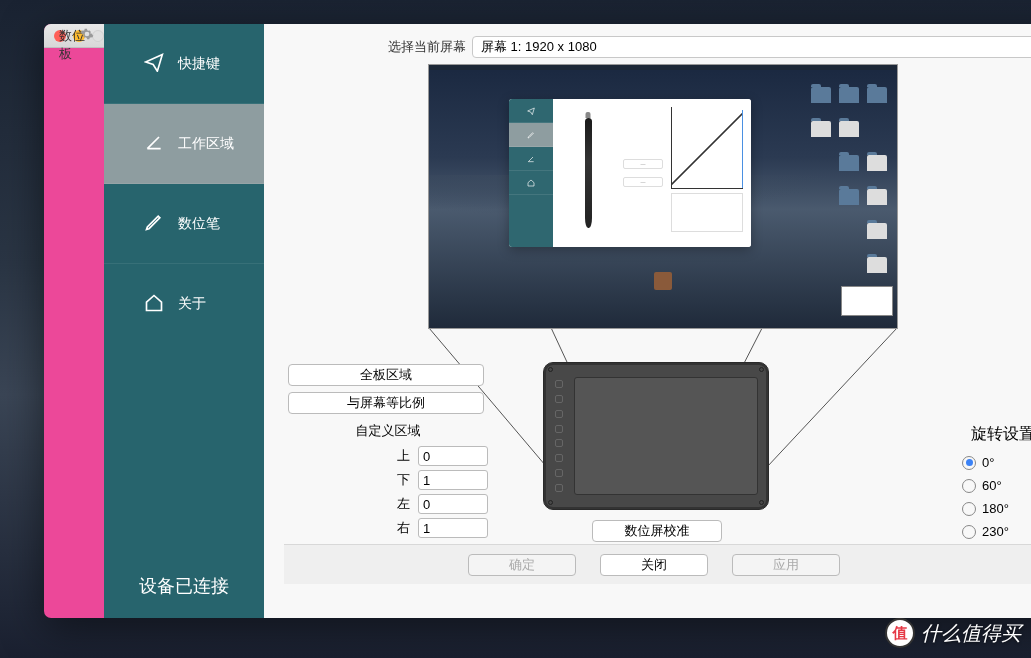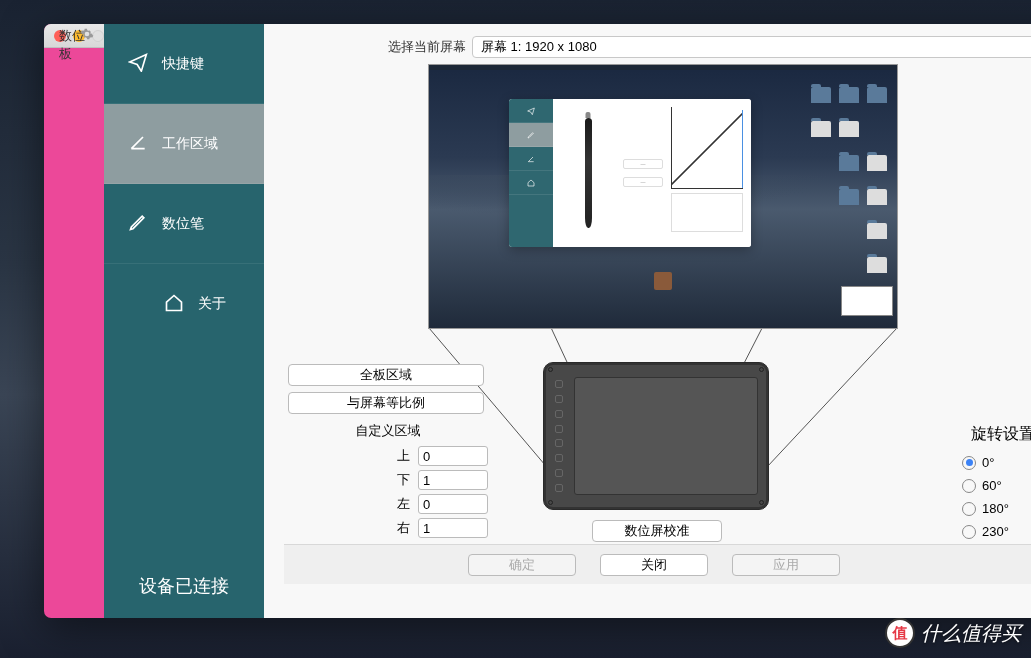--- a/index.html
+++ b/index.html
@@ -12,22 +12,22 @@
 .traffic span { width: 12px; height: 12px; border-radius: 50%; }
 .tl-close { background: #ff5f57; }
 .tl-min { background: #febc2e; }
 .tl-max { background: #e0e0e0; border: 1px solid #d0d0d0; }
 .titlebar-title { position: absolute; left: 50%; transform: translateX(-50%); font-size: 13px; color: #333; }
 .gear { position: absolute; right: 10px; color: #999; font-size: 14px; }
 
 .body { flex: 1; display: flex; }
 
 .sidebar { width: 160px; background: #27646d; display: flex; flex-direction: column; }
-.sidebar-item { height: 80px; display: flex; align-items: center; padding-left: 24px; gap: 14px; color: #fff; cursor: pointer; border-bottom: 1px solid rgba(255,255,255,0.08); font-size: 14px; }
-.sidebar-item.about { border-bottom: none; margin-left: 36px; }
+.sidebar-item { height: 80px; display: flex; align-items: center; padding-left: 40px; gap: 14px; color: #fff; cursor: pointer; border-bottom: 1px solid rgba(255,255,255,0.08); font-size: 14px; }
+.sidebar-item.about { border-bottom: none; }
 .sidebar-item.active { background: #8e9da0; }
 .sidebar-icon svg { width: 20px; height: 20px; stroke: #fff; fill: none; stroke-width: 2; }
 .sidebar-spacer { flex: 1; }
 .status-bar { color: #fff; font-size: 18px; text-align: center; padding: 20px 0; }
 
 .content { flex: 1; background: #f8f8f8; position: relative; padding: 12px 20px 12px 20px; }
 
 .screen-select-row { display: flex; align-items: center; gap: 6px; margin-bottom: 6px; padding-left: 104px; }
 .screen-select-label { font-size: 13px; color: #333; }
 .screen-select { flex: 1; height: 22px; background: #fff; border: 1px solid #c8c8c8; border-radius: 4px; font-size: 13px; padding: 0 8px; display: flex; align-items: center; position: relative; }

